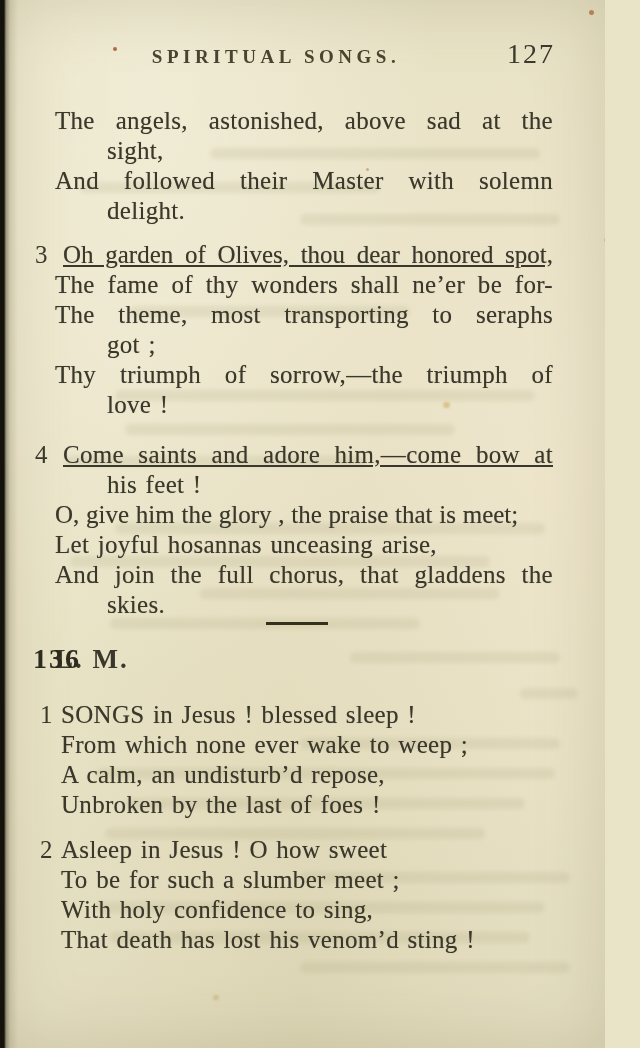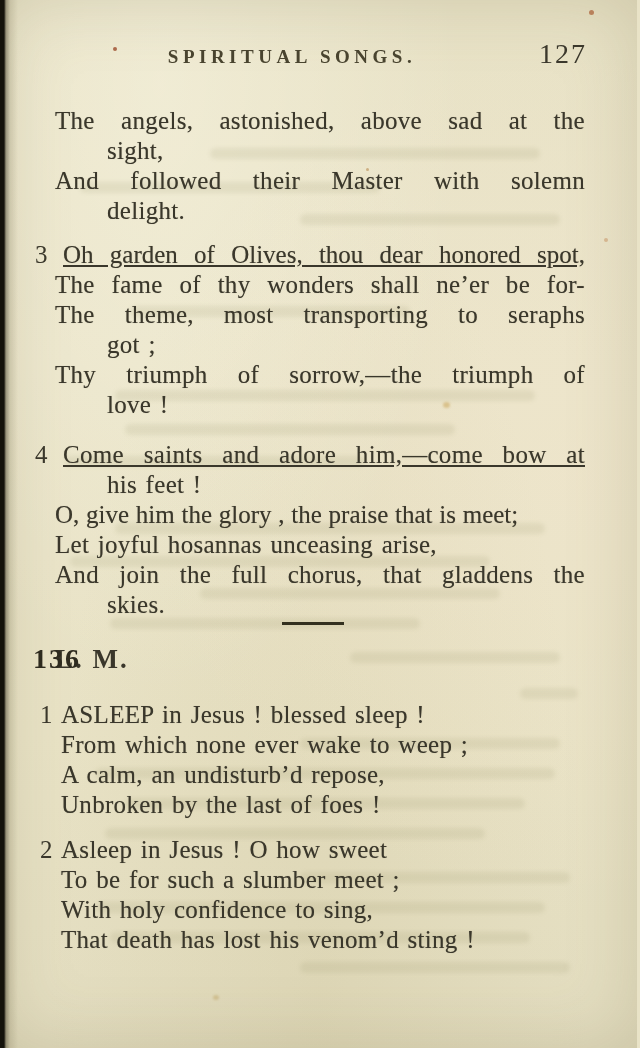--- a/index.html
+++ b/index.html
@@ -9,21 +9,20 @@
     background:#e9e3c7;
   }
   .page{
     position:relative;width:605px;height:1048px;overflow:hidden;
     background:
       radial-gradient(ellipse at 25% 8%, rgba(255,253,238,0.35), transparent 45%),
       radial-gradient(ellipse at 90% 45%, rgba(248,232,210,0.25), transparent 55%),
       radial-gradient(ellipse at 50% 95%, rgba(190,178,130,0.18), transparent 60%),
       linear-gradient(180deg,#e8e2c6 0%,#eae4c9 35%,#e8e2c5 70%,#e3ddc0 100%);
     box-shadow: inset 0 0 70px rgba(120,110,70,0.22);
-    padding-left: 32px;
   }
   .gutter{
     position:absolute;left:0;top:0;bottom:0;width:18px;
     background:linear-gradient(90deg,#14120b 0px,#14120b 4px,rgba(70,64,42,0.45) 6px,rgba(110,102,70,0.18) 10px,rgba(110,102,70,0) 18px);
   }
   .content{position:absolute;left:55px;right:52px;top:0;color:#3a372b;}
   .header{position:relative;margin-top:44px;height:26px;}
   .running-title{
     position:absolute;left:50%;transform:translateX(-50%) translateX(-28px);
     top:2px;font-size:19px;font-weight:700;letter-spacing:4.5px;color:#49442f;
@@ -139,21 +138,21 @@
 
     <div class="divider"></div>
 
     <div class="hymn-heading">
       <span class="hymn-number">136</span>
       <div class="hymn-meter">L. M.</div>
     </div>
 
     <div class="stanza h136 st-1a">
       <span class="snum">1</span>
-      <div class="line">ASLEEP in Jesus ! blessed sleep !</div>
+      <div class="line">SONGS in Jesus ! blessed sleep !</div>
       <div class="line">From which none ever wake to weep ;</div>
       <div class="line">A calm, an undisturb’d repose,</div>
       <div class="line">Unbroken by the last of foes !</div>
     </div>
 
     <div class="stanza h136 st-2a">
       <span class="snum">2</span>
       <div class="line">Asleep in Jesus ! O how sweet</div>
       <div class="line">To be for such a slumber meet ;</div>
       <div class="line">With holy confidence to sing,</div>

